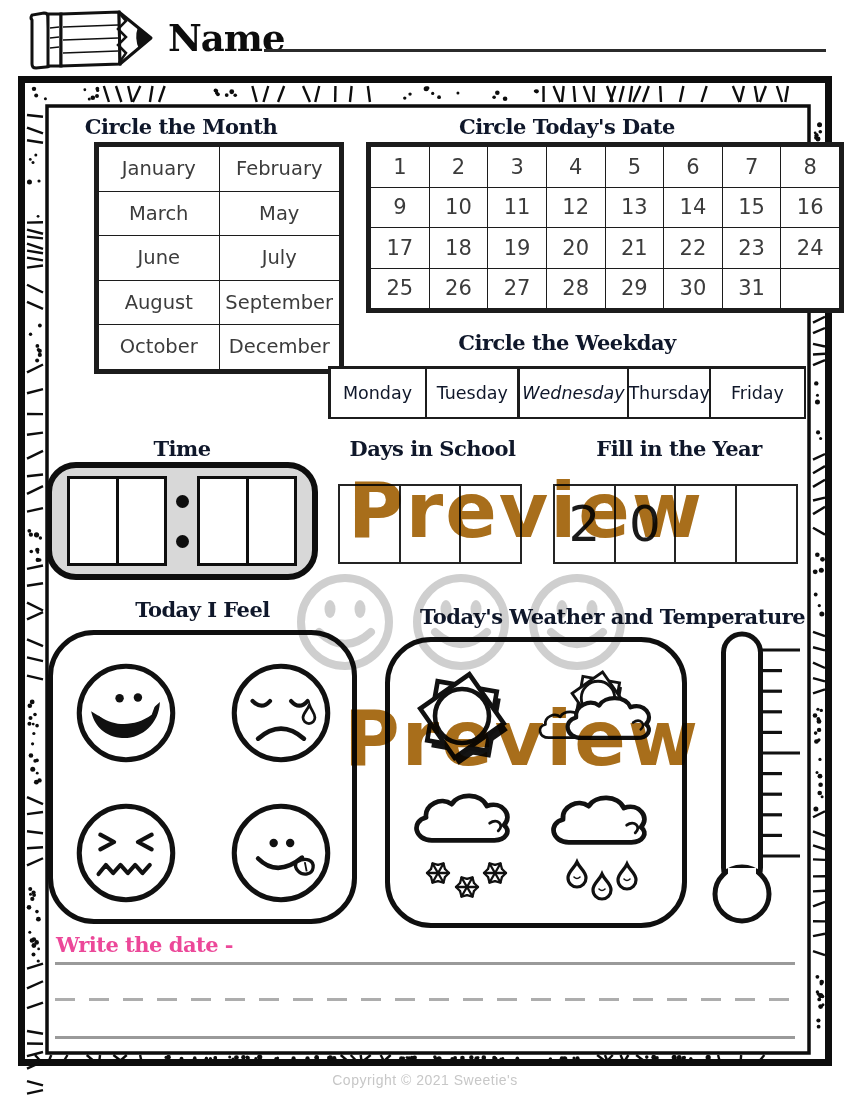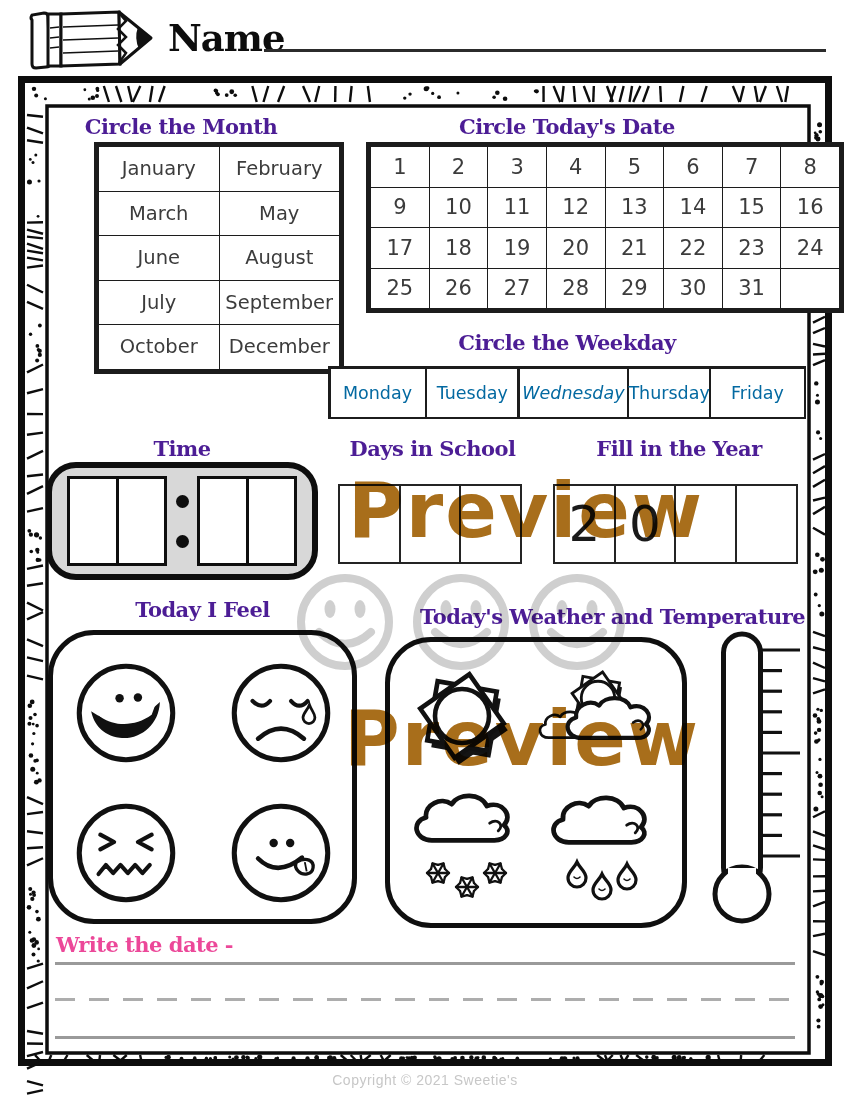--- a/index.html
+++ b/index.html
@@ -9,32 +9,32 @@
   
   #pencil-icon { position:absolute; left:22px; top:6px; width:140px; height:68px; z-index:10; }
   #name-label  { position:absolute; left:168px; top:16px; font:700 37px "DejaVu Serif", serif;
                  color:#0d0d0d; letter-spacing:-1px; z-index:10; }
   #name-line   { position:absolute; left:264px; top:49px; width:562px; height:3px; background:#2b2b2b; z-index:10; }
 
   
   #border-svg { position:absolute; left:0; top:0; z-index:1; }
 
   
-  .sec-title { position:absolute; z-index:10; font:700 21px "DejaVu Serif", serif; color:#4c1d95;
+  .sec-title { position:absolute; z-index:10; font:700 21px "DejaVu Serif", serif; color:#0f172a;
                text-align:center; letter-spacing:-0.5px; white-space:nowrap; }
 
   
   .grid { position:absolute; z-index:10; background:#1c1c1c; padding:5px; display:grid; gap:1px;margin-left:38px; }
   .grid .cell { background:#fff; display:flex; align-items:center; justify-content:center;
                 color:#3c3c3c; }
   #month-grid { left:56px; top:142px; width:250px; grid-template-columns:1fr 1fr; grid-auto-rows:43.5px; font-size:19.5px; }
   #date-grid  { left:328px; top:142px; width:478px; grid-template-columns:repeat(8,1fr); grid-auto-rows:39.5px; font-size:21px; }
   #weekday-row{ left:328px; top:366px; width:478px; height:53px; position:absolute; z-index:10;
                 background:#1c1c1c; padding:2.5px; display:flex; gap:2.5px; font-size:17.5px; }
-  #weekday-row .cell { background:#fff; display:flex; align-items:center; justify-content:center; color:#0369a1; }
+  #weekday-row .cell { background:#fff; display:flex; align-items:center; justify-content:center; color:#0f172a; }
 
   
   #time-clock { position:absolute; left:46px; top:462px; width:272px; height:118px; z-index:10;
                 background:#d8d8d8; border:6px solid #0e0e0e; border-radius:30px;
                 display:flex; align-items:center; justify-content:space-between; padding:0 15px; }
   .clock-box  { width:100px; height:90px; background:#fff; border:3.5px solid #0e0e0e; display:flex; }
   .clock-box .half { flex:1; }
   .clock-box .half + .half { border-left:3px solid #0e0e0e; }
   #clock-colon { display:flex; flex-direction:column; gap:27px; }
   #clock-colon span { width:13px; height:13px; border-radius:50%; background:#0e0e0e; }
@@ -433,22 +433,22 @@
 <div class="sec-title" style="left:553px;top:436px;width:252px;">Fill in the Year</div>
 <div class="sec-title" style="left:48px;top:597px;width:309px;">Today I Feel</div>
 <div class="sec-title" style="left:420px;top:604px;width:340px;">Today's Weather and Temperature</div>
 
 <div id="month-grid" class="grid">
     <div class="cell">January</div>
     <div class="cell">February</div>
     <div class="cell">March</div>
     <div class="cell">May</div>
     <div class="cell">June</div>
+    <div class="cell">July</div>
     <div class="cell">August</div>
-    <div class="cell">July</div>
     <div class="cell">September</div>
     <div class="cell">October</div>
     <div class="cell">December</div>
   </div>
 <div id="date-grid" class="grid">
     <div class="cell">1</div>
     <div class="cell">2</div>
     <div class="cell">3</div>
     <div class="cell">4</div>
     <div class="cell">5</div>

